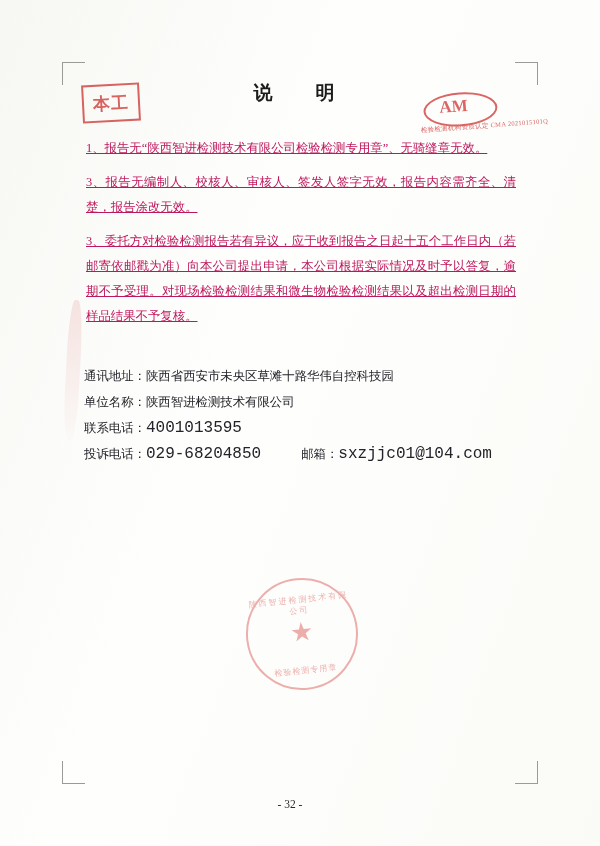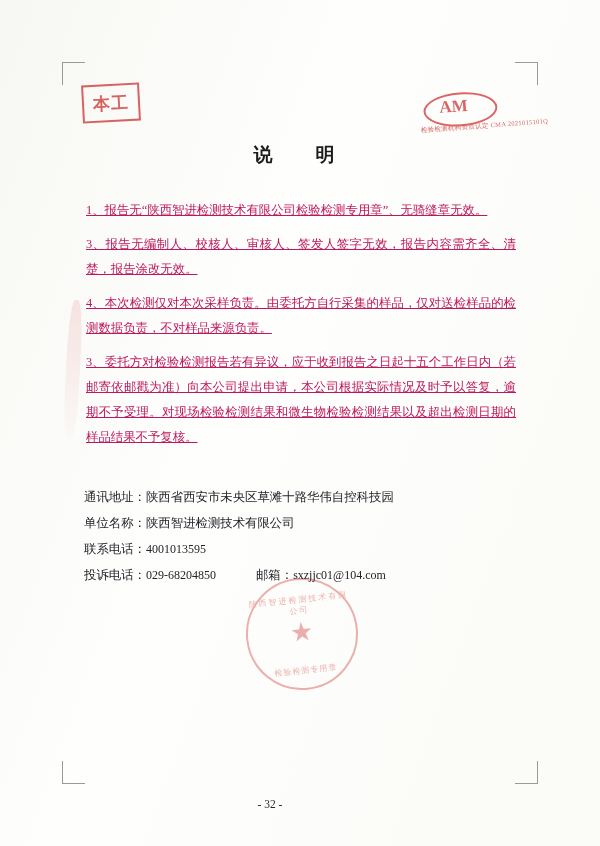--- a/index.html
+++ b/index.html
@@ -45,21 +45,20 @@
     top: 80px;
     width: 432px;
   }
 
   .doc-title {
     text-align: center;
     font-size: 19px;
     font-weight: bold;
     letter-spacing: 12px;
     color: #1c1c1c;
-    margin-top: 62px;
     margin-bottom: 30px;
     font-family: "Liberation Serif", "DejaVu Serif", serif;
   }
 
   .clause {
     font-size: 12.4px;
     line-height: 25px;
     color: #be185d;
     margin: 0 0 9px 0;
     text-align: justify;
@@ -73,36 +72,37 @@
   }
   .contact-row {
     font-size: 12.4px;
     line-height: 26px;
     color: #23232a;
     white-space: nowrap;
   }
   .contact-row .label { }
   .contact-row .value { }
   .contact-row .value.mono {
-    font-family: Liberation Serif, serif;
-    font-size: 12px;
+    font-family: Liberation Mono, monospace;
+    font-size: 16px;
   }
   .contact-row .second-label {
     margin-left: 40px;
   }
 
   .page-number {
     position: absolute;
     bottom: 36px;
     left: 0;
     width: 540px;
     text-align: center;
     font-size: 11.5px;
     color: #2a2a2a;
     font-family: "Liberation Serif", "DejaVu Serif", serif;
+    padding-left: 20px;
   }
 
   
   .stamp-square {
     position: absolute;
     left: 82px;
     top: 84px;
     width: 54px;
     height: 34px;
     border: 2px solid #d0423f;
@@ -233,21 +233,20 @@
     <div class="arc-top">陕西智进检测技术有限公司</div>
     <div class="star">★</div>
     <div class="arc-bottom">检验检测专用章</div>
   </div>
 
   <div class="content">
     <div class="doc-title">说　明</div>
 
     <p class="clause">1、报告无“陕西智进检测技术有限公司检验检测专用章”、无骑缝章无效。</p>
     <p class="clause">3、报告无编制人、校核人、审核人、签发人签字无效，报告内容需齐全、清楚，报告涂改无效。</p>
-    <p class="clause">4、本次检测仅对本次采样负责。由委托方自行采集的样品，仅对送检样品的检测数据负责，不对样品来源负责。</p>
     <p class="clause">3、委托方对检验检测报告若有异议，应于收到报告之日起十五个工作日内（若邮寄依邮戳为准）向本公司提出申请，本公司根据实际情况及时予以答复，逾期不予受理。对现场检验检测结果和微生物检验检测结果以及超出检测日期的样品结果不予复核。</p>
 
     <div class="contact-block">
       <div class="contact-row">
         <span class="label">通讯地址：</span><span class="value">陕西省西安市未央区草滩十路华伟自控科技园</span>
       </div>
       <div class="contact-row">
         <span class="label">单位名称：</span><span class="value">陕西智进检测技术有限公司</span>
       </div>
       <div class="contact-row">

